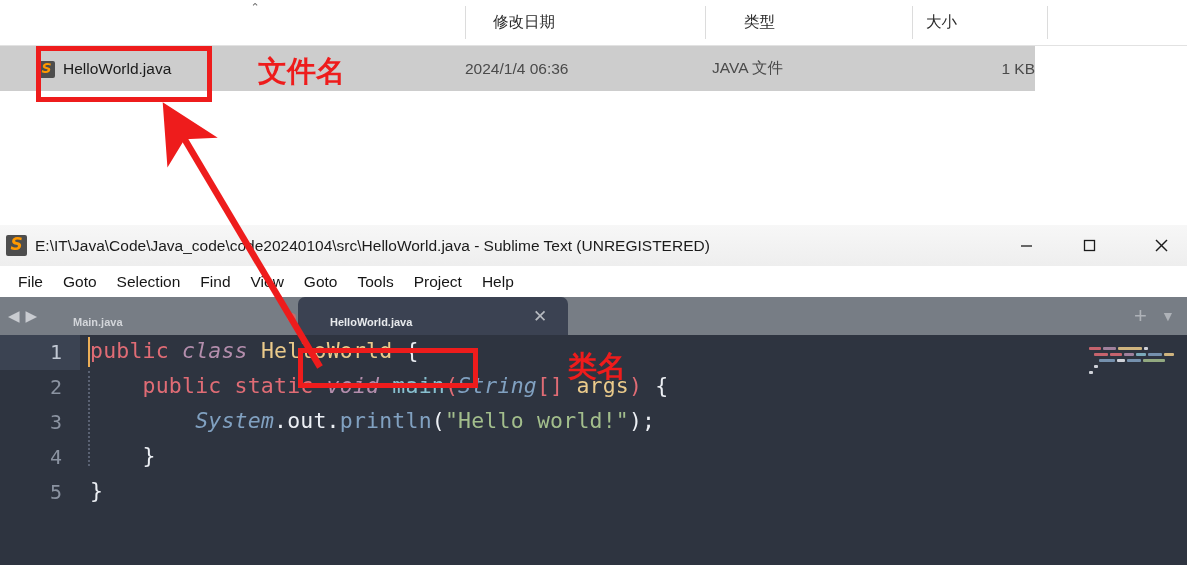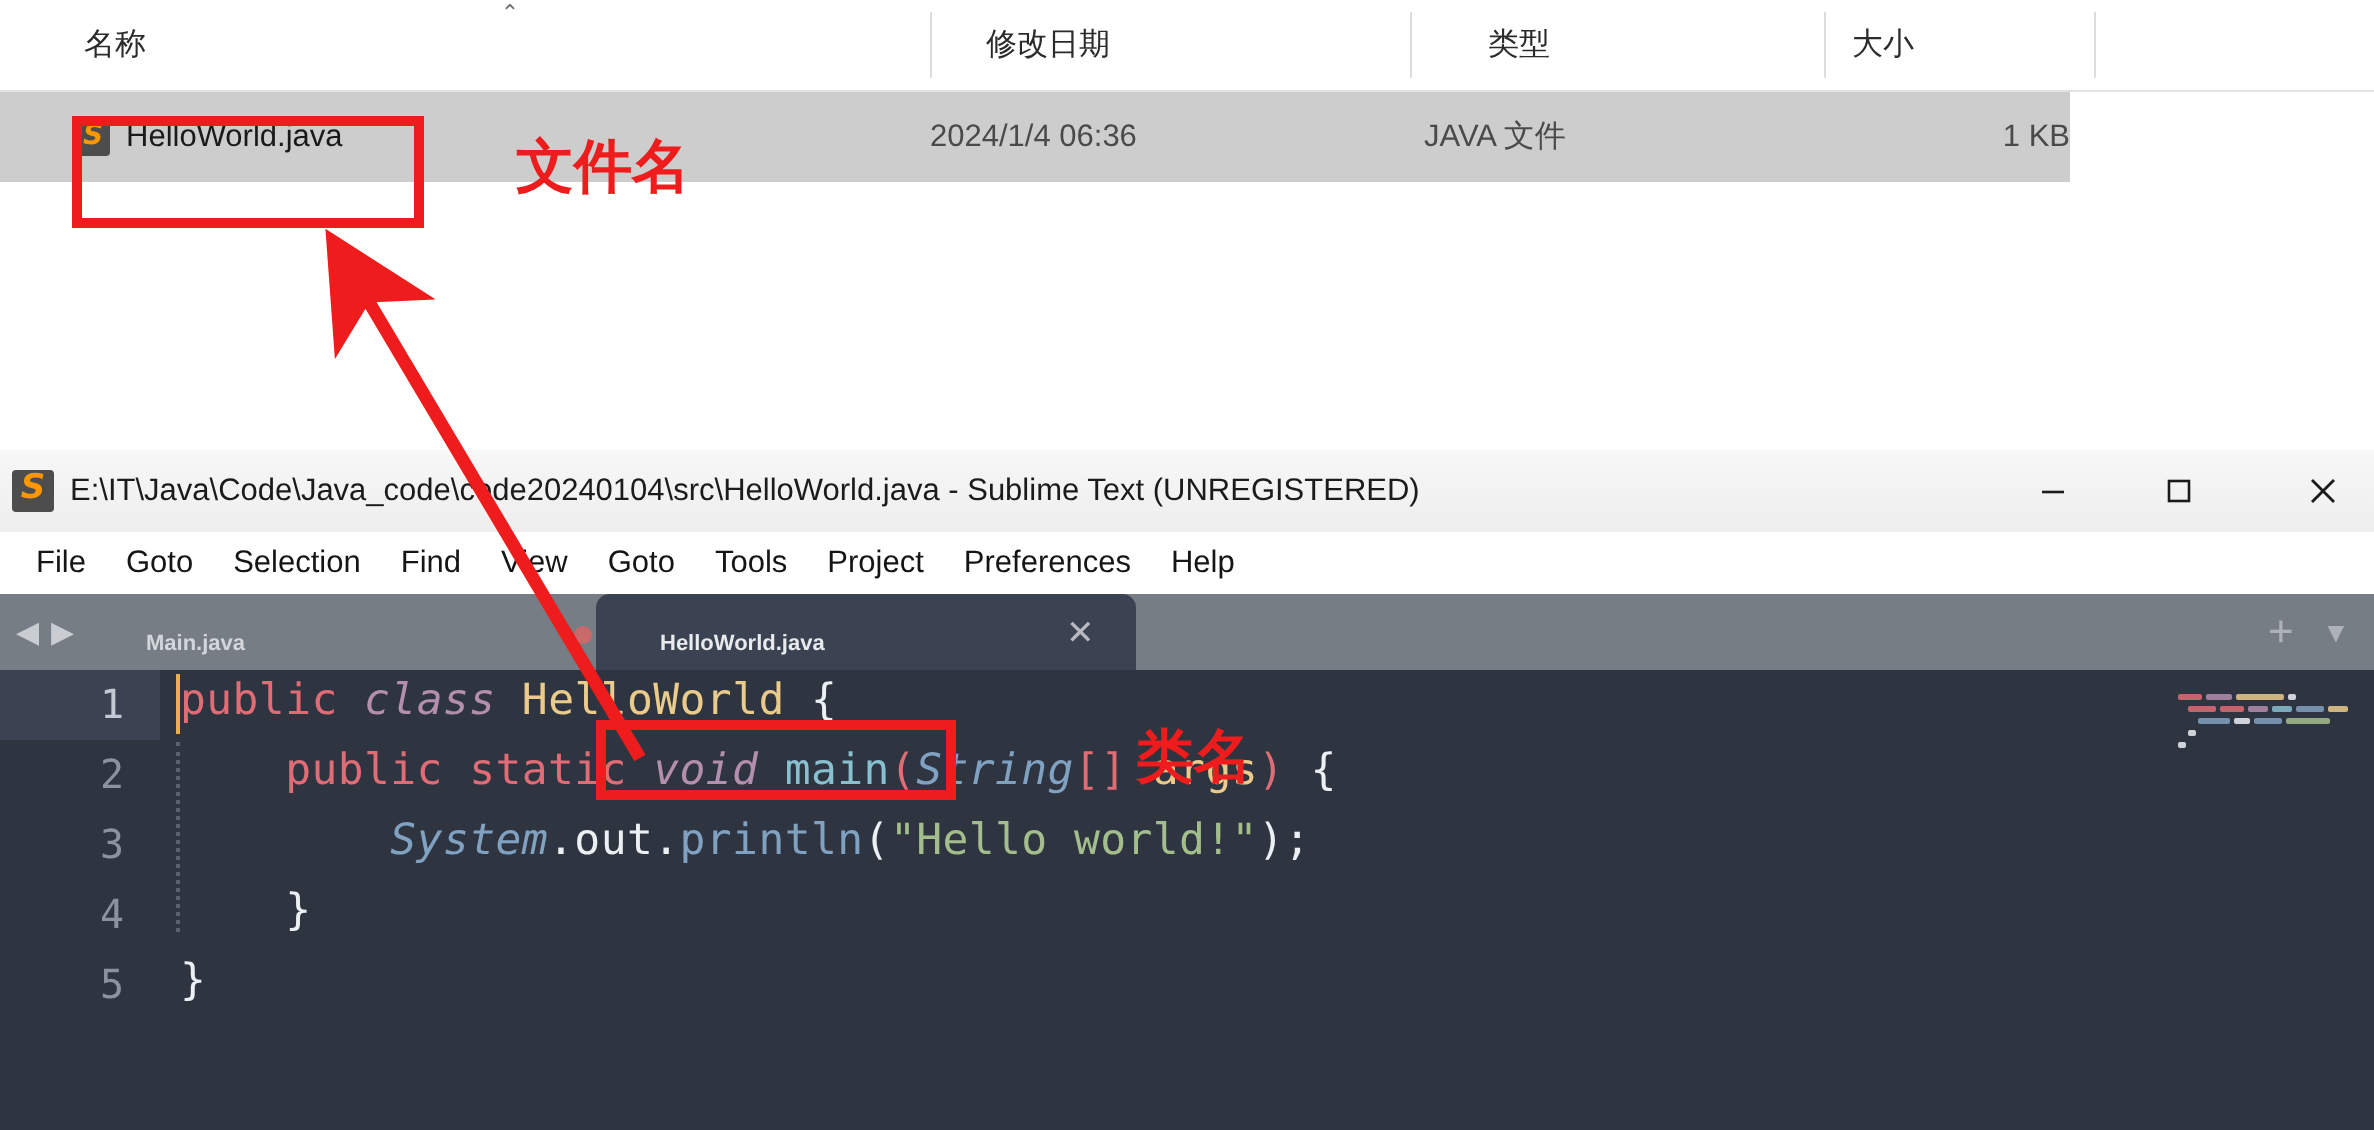--- a/index.html
+++ b/index.html
@@ -283,21 +283,21 @@
   #mm-viewport {
     position: absolute;
     left: 1072px; top: 0;
     width: 115px; height: 40px;
     background: rgba(255,255,255,0.035);
   }
 
   
   #anno-layer {
     position: absolute;
-    left: 0; top: 12px;
+    left: 0; top: 0;
     width: 1187px; height: 483px;
     pointer-events: none;
   }
   .redbox {
     position: absolute;
     border: 5px solid #ee1c1c;
     box-sizing: border-box;
   }
   #box-filename { left: 36px; top: 46px; width: 176px; height: 56px; }
   #box-classname { left: 298px; top: 348px; width: 180px; height: 40px; }
@@ -310,21 +310,20 @@
   }
   #anno-filename { left: 258px; top: 52px; font-size: 29px; }
   #anno-classname { left: 568px; top: 347px; font-size: 29px; }
 </style>
 </head>
 <body>
 
 <div id="explorer">
 
   <div id="explorer-header">
-    <div class="col-head" style="left:28px;width:215px;">名称</div>
     <div id="sort-chevron">⌃</div>
     <div class="col-sep" style="left:465px;"></div>
     <div class="col-head" style="left:465px;width:240px;padding-left:28px;">修改日期</div>
     <div class="col-sep" style="left:705px;"></div>
     <div class="col-head" style="left:705px;width:207px;padding-left:39px;">类型</div>
     <div class="col-sep" style="left:912px;"></div>
     <div class="col-head" style="left:912px;width:135px;">大小</div>
     <div class="col-sep" style="left:1047px;"></div>
   </div>
 
@@ -362,21 +361,20 @@
   <div id="menu-bar">
     <div id="menu-items">
       <div class="menu-item">File</div>
       <div class="menu-item">Goto</div>
       <div class="menu-item">Selection</div>
       <div class="menu-item">Find</div>
       <div class="menu-item">View</div>
       <div class="menu-item">Goto</div>
       <div class="menu-item">Tools</div>
       <div class="menu-item">Project</div>
-      <div class="menu-item">Preferences</div>
       <div class="menu-item">Help</div>
     </div>
   </div>
 
   <div id="tab-bar">
     <div id="nav-arrows">
       <span>◀</span>
       <span>▶</span>
     </div>
     <div class="tab" id="tab-main">Main.java</div>

